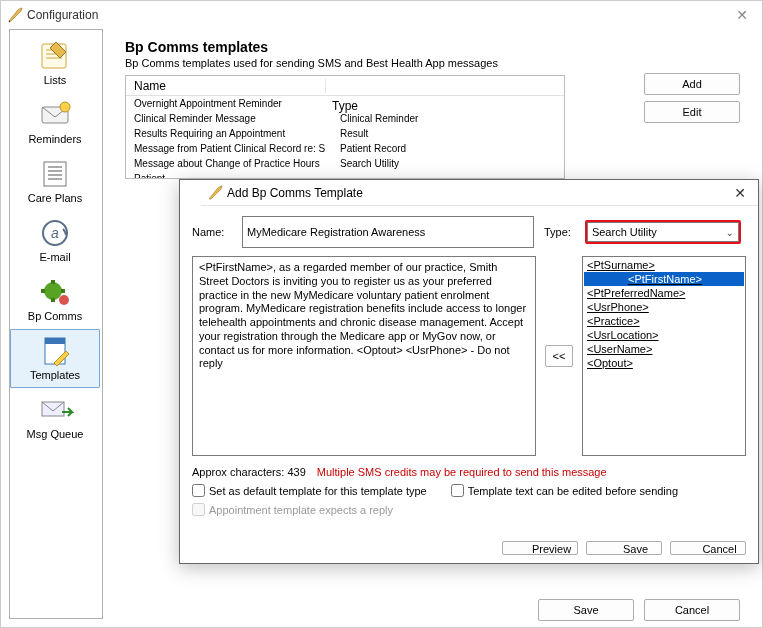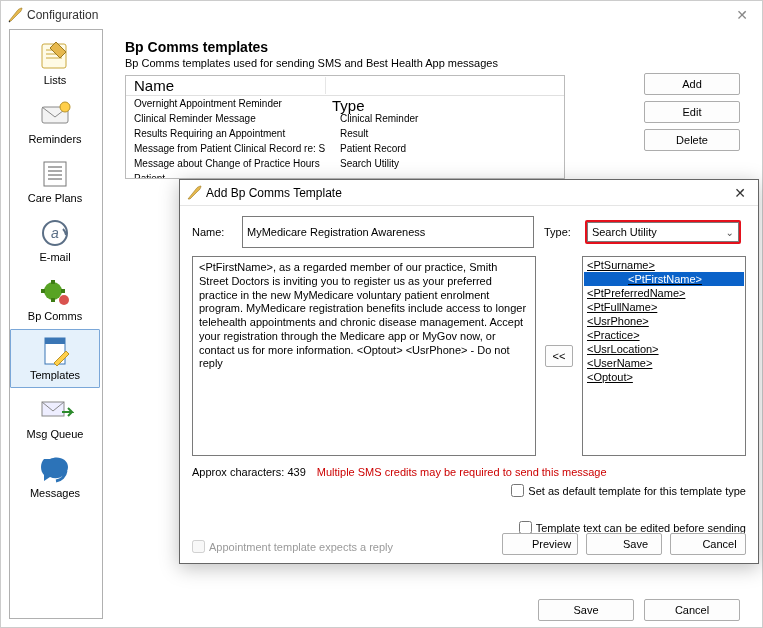--- a/index.html
+++ b/index.html
@@ -9,54 +9,54 @@
   .title-bar .close-x { margin-left: auto; font-size: 14px; color: #888; padding: 0 8px; cursor: pointer; }
   .body { display: flex; height: calc(100% - 28px); }
   .sidebar { width: 94px; border: 1px solid #b0b0b0; margin: 0 0 8px 8px; display: flex; flex-direction: column; align-items: flex-start; overflow-y: auto; padding-top: 4px; }
   .sidebar-item { width: 90px; display: flex; flex-direction: column; align-items: center; padding: 4px 0 6px 0; font-size: 11px; color: #000; cursor: pointer; border: 1px solid transparent; }
   .sidebar-item.selected { background: #e5f1fb; border: 1px solid #7aa7d8; border-radius: 1px; }
   .sidebar-icon { width: 40px; height: 34px; display: flex; align-items: center; justify-content: center; margin-bottom: 1px; }
   .main { flex: 1; padding: 8px 12px 8px 22px; position: relative; }
   .main h2 { font-size: 14px; font-weight: 700; margin: 2px 0 2px 0; }
   .main .sub { font-size: 11px; color: #000; margin-bottom: 6px; }
   .grid-box { border: 1px solid #bbb; height: 104px; width: 440px; overflow: hidden; }
-  .grid-header { display: flex; font-size: 15px; background: #fff; border-bottom: 1px solid #e0e0e0; height: 20px; align-items: center; }
+  .grid-header { display: flex; font-size: 12px; background: #fff; border-bottom: 1px solid #e0e0e0; height: 20px; align-items: center; }
   .col-name { width: 200px; padding-left: 8px; border-right: 1px solid #e6e6e6; }
   .col-type { flex: 1; padding-left: 6px; margin-top: 40px; }
   .grid-row { display: flex; font-size: 10px; height: 15px; align-items: center; gap: 8px; }
   .grid-row .c1 { width: 200px; padding-left: 8px; white-space: nowrap; overflow: hidden; }
   .grid-row .c2 { flex: 1; padding-left: 6px; white-space: nowrap; overflow: hidden; }
   .right-buttons { position: absolute; top: 44px; right: 22px; display: flex; flex-direction: column; gap: 6px; }
   .btn { width: 96px; height: 22px; font-size: 11px; background: #fdfdfd; border: 1px solid #adadad; border-radius: 2px; cursor: pointer; }
-  .btn-sm { width: 76px; height: 22px; font-size: 11px; background: #fdfdfd; border: 1px solid #adadad; border-radius: 2px; cursor: pointer; padding-left: 29px; }
+  .btn-sm { width: 76px; height: 14px; font-size: 11px; background: #fdfdfd; border: 1px solid #adadad; border-radius: 2px; cursor: pointer; padding-left: 29px; }
   .bottom-buttons { position: absolute; bottom: 6px; right: 22px; display: flex; gap: 10px; }
 
   
   .dialog { position: absolute; left: 178px; top: 178px; width: 580px; height: 385px; background: #fff; border: 1px solid #666; box-shadow: 0 4px 18px rgba(0,0,0,.25); display: flex; flex-direction: column; }
-  .dlg-title { height: 26px; display: flex; align-items: center; padding: 0 6px; font-size: 12px; border-bottom: 1px solid #e5e5e5; }
+  .dlg-title { height: 26px; display: flex; align-items: center; padding: 0 6px; font-size: 12px; border-bottom: 1px solid #e5e5e5; margin-left: 21px; }
   .dlg-title .close-x { margin-left: auto; font-size: 14px; color: #333; padding: 0 6px; cursor: pointer; }
   .dlg-body { flex: 1; padding: 10px 12px 8px 12px; position: relative; font-size: 11px; }
   .row-name { display: flex; align-items: center; gap: 8px; }
   .row-name .lbl { width: 42px; }
   .row-name .inp { flex: 1; height: 20px; border: 1px solid #7a7a7a; font-size: 11px; padding: 15px 4px; max-width: 292px; }
   .row-name .typelbl { margin-left: 2px; }
   .type-select { border: 2px solid #e4111c; border-radius: 2px; padding: 0; height: 24px; width: 156px; display: flex; align-items: center; margin-left: 6px; }
   .type-select .selbox { border: 1px solid #7a7a7a; height: 20px; width: 100%; display: flex; align-items: center; justify-content: space-between; padding: 0 4px; background: #fff; font-size: 11px; }
   .chev { font-size: 10px; color: #555; }
 
   .editor-row { display: flex; margin-top: 8px; gap: 8px; }
   .editor { width: 344px; height: 200px; border: 1px solid #7a7a7a; font-size: 11px; padding: 4px 6px; resize: none; line-height: 1.25; }
   .mid-col { width: 30px; display: flex; align-items: center; justify-content: center; }
   .insert-btn { width: 28px; height: 22px; font-size: 11px; border: 1px solid #adadad; background: #fdfdfd; border-radius: 2px; cursor: pointer; }
   .tokens { flex: 1; border: 1px solid #7a7a7a; height: 200px; overflow: auto; padding: 1px; text-decoration: underline; }
   .tok { font-size: 11px; padding: 0 3px; line-height: 14px; white-space: nowrap; }
   .tok.sel { background: #0a62c9; color: #fff; padding-left: 44px; }
   .approx { margin-top: 10px; }
   .approx .warn { color: #c00; margin-left: 8px; }
-  .chk-row { margin-top: 6px; display: flex; align-items: flex-end; gap: 24px; flex-direction: column; }
+  .chk-row { margin-top: 6px; display: flex; align-items: flex-start; gap: 24px; }
   .chk { display: flex; align-items: center; gap: 4px; font-size: 11px; }
   .chk input { margin: 0; width: 13px; height: 13px; }
   .chk.disabled { color: #9a9a9a; }
   .chk-row2 { margin-top: 6px; }
   .dlg-buttons { position: absolute; right: 12px; bottom: 8px; display: flex; gap: 8px; }
   .quill-icon svg { display:block; }
 </style>
 </head>
 <body>
 
@@ -148,29 +148,20 @@
       <div class="sidebar-item">
         <span class="sidebar-icon">
           <svg width="38" height="32" viewBox="0 0 38 32">
               <rect x="6" y="8" width="22" height="14" fill="#eef" stroke="#888"></rect>
               <path d="M6 8 L17 17 L28 8" fill="none" stroke="#888"></path>
               <path d="M26 18 L36 18 L32 14 M36 18 L32 22" fill="none" stroke="#2c8a2c" stroke-width="2"></path>
             </svg>
         </span>
         <span>Msg Queue</span>
       </div>
-      <div class="sidebar-item">
-        <span class="sidebar-icon">
-          <svg width="38" height="32" viewBox="0 0 38 32">
-              <path d="M8 6 C4 10 4 18 8 22 L8 28 L14 24 C22 28 32 22 32 14 C32 6 22 2 14 6" fill="#2c73b8"></path>
-              <path d="M30 18 A12 12 0 0 1 20 28" fill="none" stroke="#2c73b8" stroke-width="3" marker-end=""></path>
-            </svg>
-        </span>
-        <span>Messages</span>
-      </div>
     </div>
 
     <div class="main">
       <h2>Bp Comms templates</h2>
       <div class="sub">Bp Comms templates used for sending SMS and Best Health App messages</div>
 
       <div class="grid-box">
         <div class="grid-header">
           <div class="col-name">Name</div>
           <div class="col-type">Type</div>
@@ -198,21 +189,20 @@
             <div class="grid-row">
               <div class="c1">Patient</div>
               <div class="c2"></div>
             </div>
           </div>
       </div>
 
       <div class="right-buttons">
         <button class="btn">Add</button>
         <button class="btn">Edit</button>
-        <button class="btn">Delete</button>
       </div>
 
       <div class="bottom-buttons">
         <button class="btn">Save</button>
         <button class="btn">Cancel</button>
       </div>
     </div>
   </div>
 
   <div class="dialog">
@@ -240,21 +230,20 @@
 
       <div class="editor-row">
         <textarea class="editor" style="">&lt;PtFirstName&gt;, as a regarded member of our practice, Smith Street Doctors is inviting you to register us as your preferred practice in the new MyMedicare voluntary patient enrolment program. MyMedicare registration benefits include access to longer telehealth appointments and chronic disease management. Accept your registration through the Medicare app or MyGov now, or contact us for more information. &lt;Optout&gt; &lt;UsrPhone&gt; - Do not reply</textarea>
         <div class="mid-col">
           <button class="insert-btn">&lt;&lt;</button>
         </div>
         <div class="tokens" id="token-list">
             <div class="tok">&lt;PtSurname&gt;</div>
             <div class="tok sel">&lt;PtFirstName&gt;</div>
             <div class="tok">&lt;PtPreferredName&gt;</div>
-            <div class="tok">&lt;PtFullName&gt;</div>
             <div class="tok">&lt;UsrPhone&gt;</div>
             <div class="tok">&lt;Practice&gt;</div>
             <div class="tok">&lt;UsrLocation&gt;</div>
             <div class="tok">&lt;UserName&gt;</div>
             <div class="tok">&lt;Optout&gt;</div>
           </div>
       </div>
 
       <div class="approx">
         <span>Approx characters:</span>

